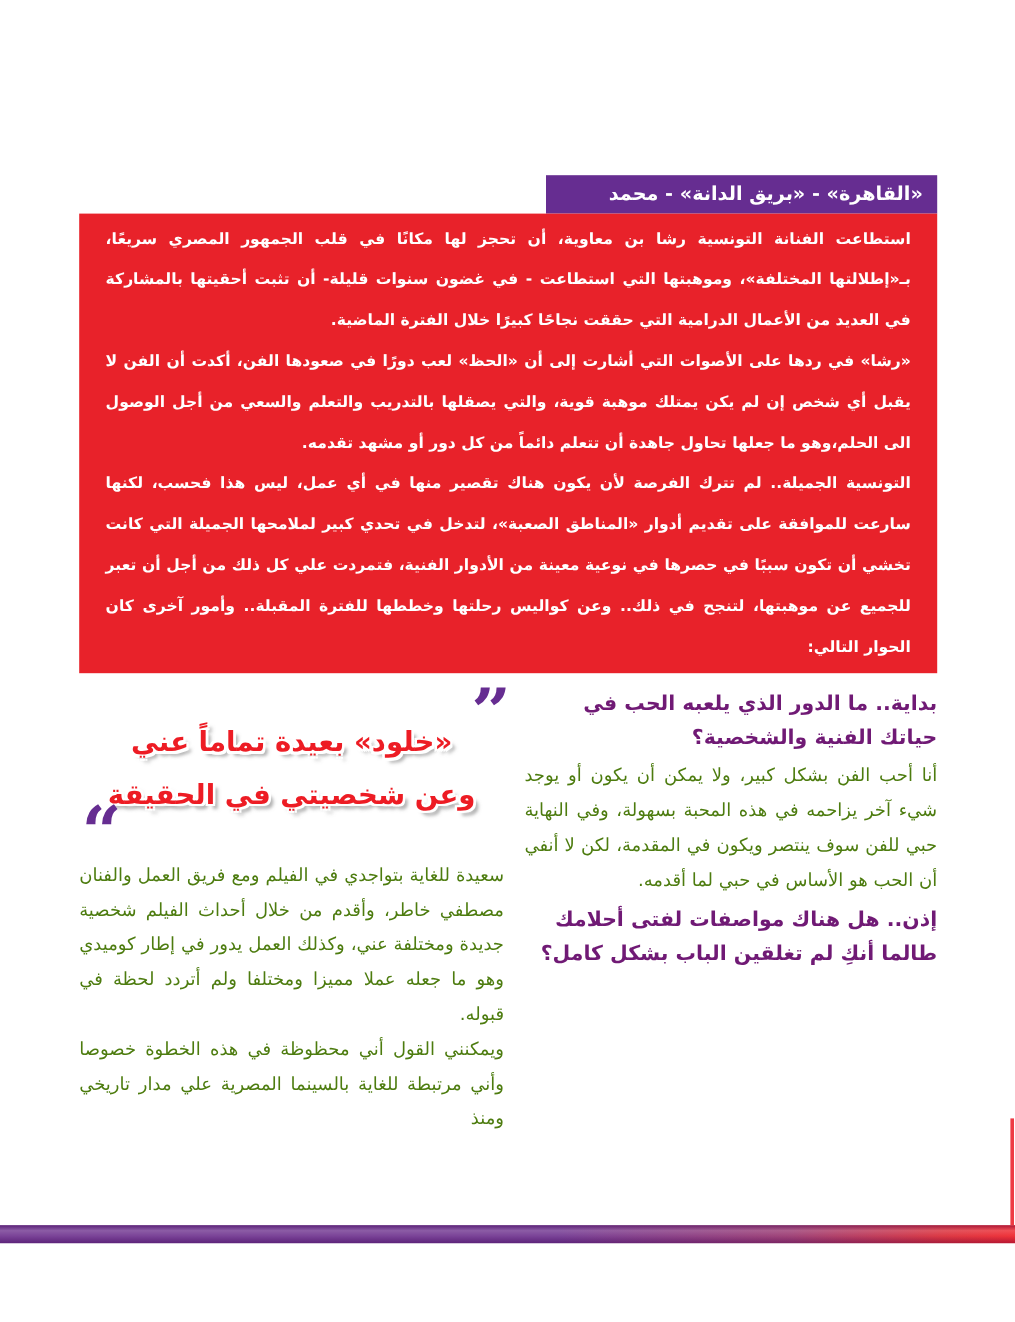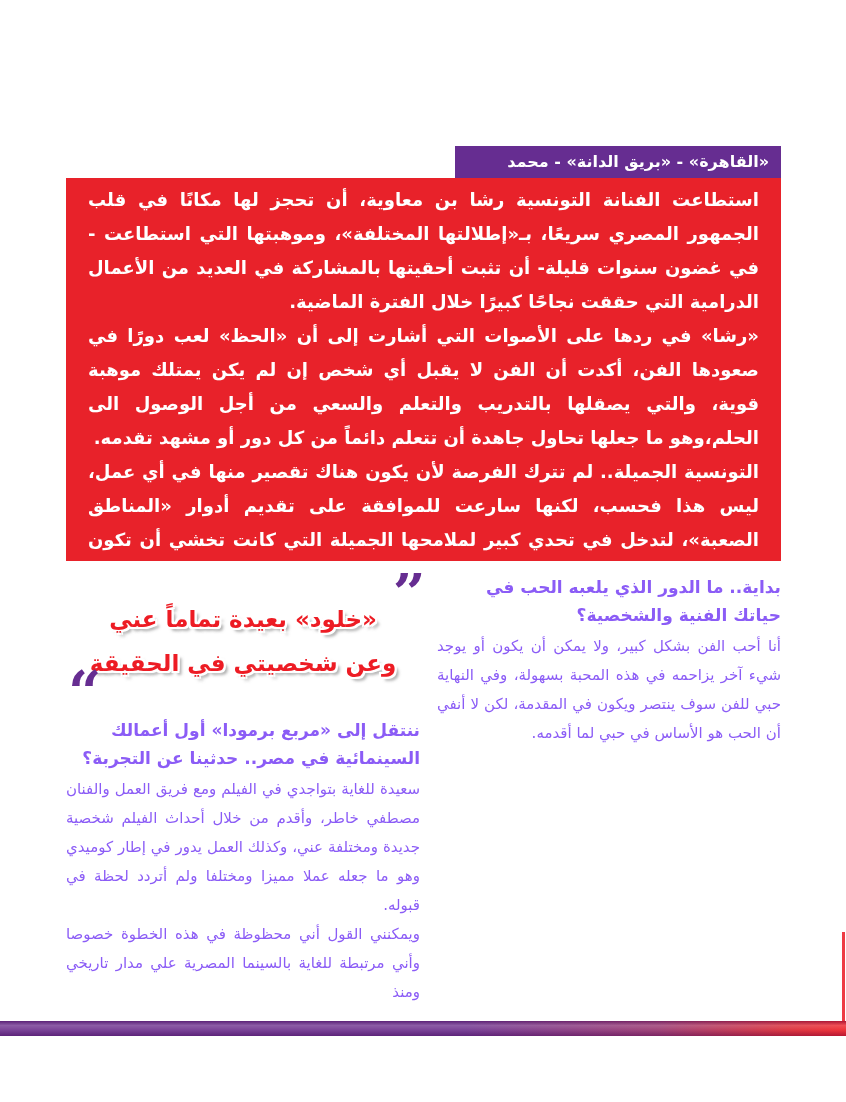--- a/index.html
+++ b/index.html
@@ -10,38 +10,38 @@
   .byline-bar{
     position:absolute;top:146px;right:65px;width:326px;height:32px;
     background:#662d91;color:#ffffff;font-weight:bold;font-size:16px;
     line-height:32px;padding:0 12px;box-sizing:border-box;text-align:right;
   }
 
   
   .intro-box{
     position:absolute;top:178px;right:65px;width:715px;height:383px;
     background:#e8222a;color:#ffffff;font-weight:bold;
-    font-size:18px;line-height:34px;
+    font-size:13px;line-height:34px;
     padding:5px 22px;box-sizing:border-box;text-align:justify;
   }
   .intro-box p{margin:0;}
 
   
   .columns{
     position:absolute;top:573px;right:65px;width:715px;height:446px;
     display:flex;gap:17px;overflow:hidden;
   }
   .col{box-sizing:border-box;}
   .col-right{width:344px;flex:0 0 344px;}
   .col-left{width:354px;flex:0 0 354px;}
 
-  .q{color:#8b5cf6;font-weight:bold;font-size:17px;line-height:28px;
+  .q{color:#701a75;font-weight:bold;font-size:17px;line-height:28px;
      margin:5px 0 3px;text-align:right;}
   .col .q:first-child{margin-top:0;}
-  .a{color:#8b5cf6;font-size:15px;line-height:29px;margin:0;text-align:justify;}
+  .a{color:#4d7c0f;font-size:15px;line-height:29px;margin:0;text-align:justify;}
 
   
   .pullquote{position:relative;height:138px;margin-bottom:4px;}
   .qmark{
     position:absolute;color:#662d91;font-family:"DejaVu Serif",serif;
     font-weight:bold;font-size:58px;line-height:20px;height:26px;overflow:visible;
   }
   .qmark.top{top:10px;right:-6px;}
   .qmark.bottom{bottom:2px;left:2px;}
   .pq-text{padding-top:24px;text-align:center;}
@@ -79,33 +79,33 @@
     <p>استطاعت الفنانة التونسية رشا بن معاوية، أن تحجز لها مكانًا في قلب الجمهور المصري سريعًا، بـ«إطلالتها المختلفة»، وموهبتها التي استطاعت - في غضون سنوات قليلة- أن تثبت أحقيتها بالمشاركة في العديد من الأعمال الدرامية التي حققت نجاحًا كبيرًا خلال الفترة الماضية.</p>
     <p>«رشا» في ردها على الأصوات التي أشارت إلى أن «الحظ» لعب دورًا في صعودها الفن، أكدت أن الفن لا يقبل أي شخص إن لم يكن يمتلك موهبة قوية، والتي يصقلها بالتدريب والتعلم والسعي من أجل الوصول الى الحلم،وهو ما جعلها تحاول جاهدة أن تتعلم دائماً من كل دور أو مشهد تقدمه.</p>
     <p>التونسية الجميلة.. لم تترك الفرصة لأن يكون هناك تقصير منها في أي عمل، ليس هذا فحسب، لكنها سارعت للموافقة على تقديم أدوار «المناطق الصعبة»، لتدخل في تحدي كبير لملامحها الجميلة التي كانت تخشي أن تكون سببًا في حصرها في نوعية معينة من الأدوار الفنية، فتمردت علي كل ذلك من أجل أن تعبر للجميع عن موهبتها، لتنجح في ذلك.. وعن كواليس رحلتها وخططها للفترة المقبلة.. وأمور آخرى كان الحوار التالي:</p>
   </div>
 
   <div class="columns">
 
     <div class="col col-right">
       <p class="q">بداية.. ما الدور الذي يلعبه الحب في حياتك الفنية والشخصية؟</p>
       <p class="a">أنا أحب الفن بشكل كبير، ولا يمكن أن يكون أو يوجد شيء آخر يزاحمه في هذه المحبة بسهولة، وفي النهاية حبي للفن سوف ينتصر ويكون في المقدمة، لكن لا أنفي أن الحب هو الأساس في حبي لما أقدمه.</p>
+      <p class="q">إذن.. هل هناك مواصفات لفتى أحلامك طالما أنكِ لم تغلقين الباب بشكل كامل؟</p>
 
     </div>
 
     <div class="col col-left">
       <div class="pullquote">
         <span class="qmark top">”</span>
         <div class="pq-text">
           <div class="pq-line">«خلود» بعيدة تماماً عني</div>
           <div class="pq-line">وعن شخصيتي في الحقيقة</div>
         </div>
         <span class="qmark bottom">“</span>
       </div>
-      <p class="q">ننتقل إلى «مربع برمودا» أول أعمالك السينمائية في مصر.. حدثينا عن التجربة؟</p>
       <p class="a">سعيدة للغاية بتواجدي في الفيلم ومع فريق العمل والفنان مصطفي خاطر، وأقدم من خلال أحداث الفيلم شخصية جديدة ومختلفة عني، وكذلك العمل يدور في إطار كوميدي وهو ما جعله عملا مميزا ومختلفا ولم أتردد لحظة في قبوله.</p>
       <p class="a">ويمكنني القول أني محظوظة في هذه الخطوة خصوصا وأني مرتبطة للغاية بالسينما المصرية علي مدار تاريخي ومنذ</p>
     </div>
 
   </div>
 
   <div class="bottom-bar"></div>
   <div class="edge-line"></div>
 
 </div>

